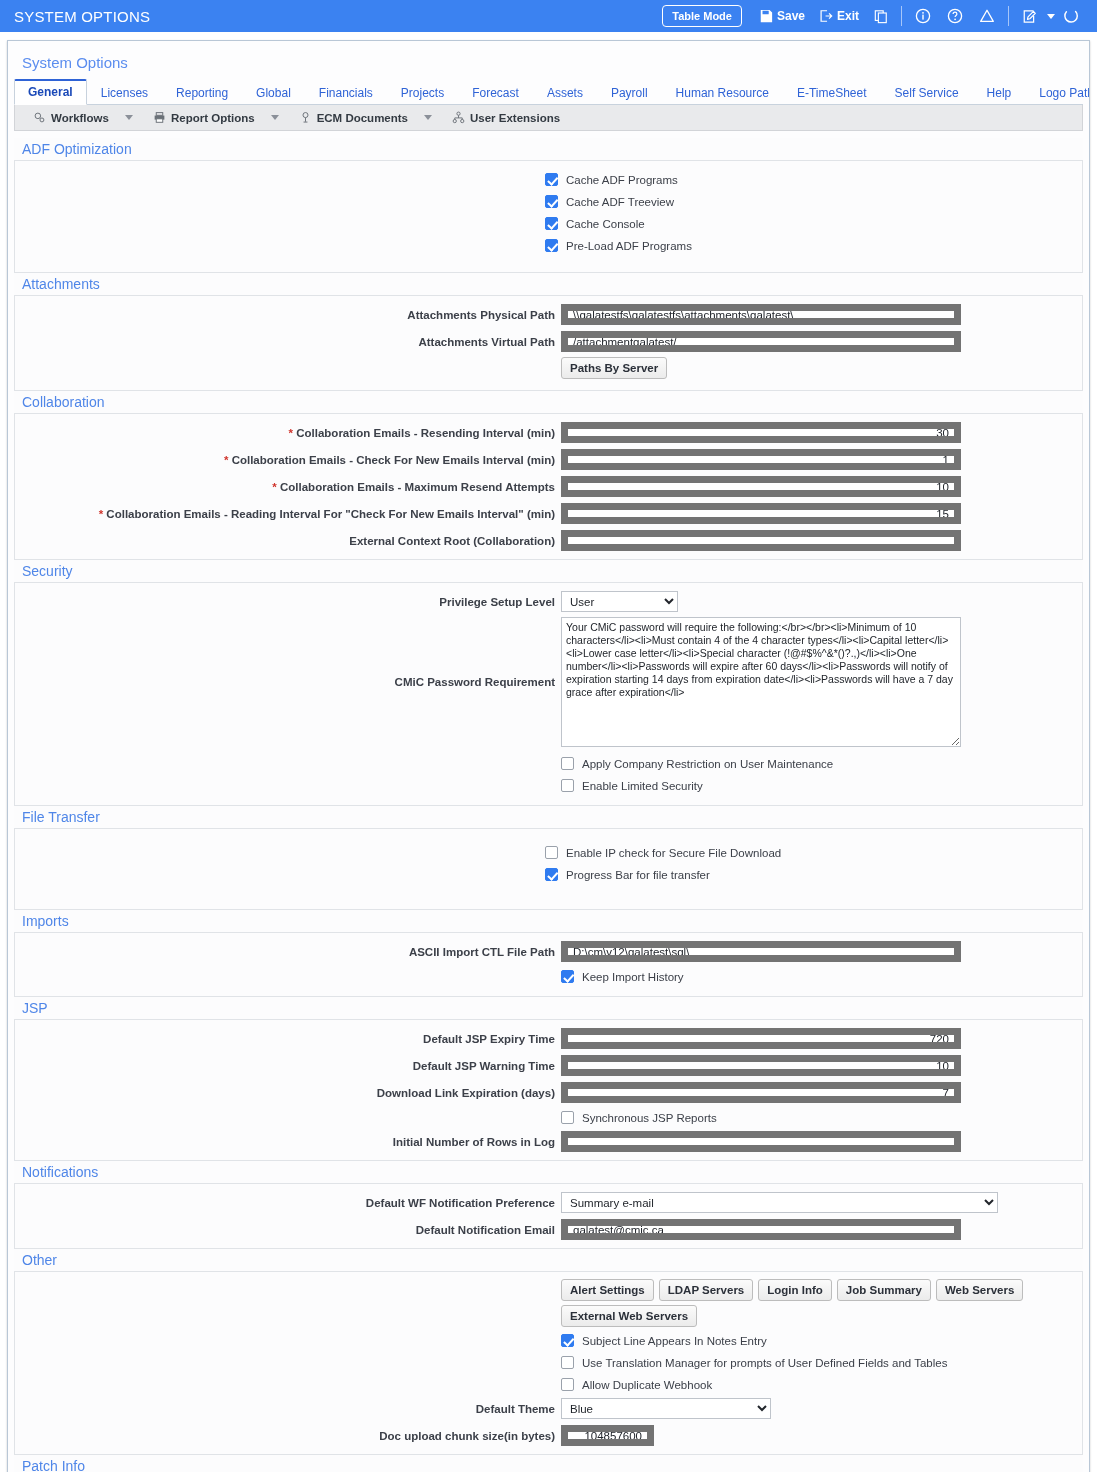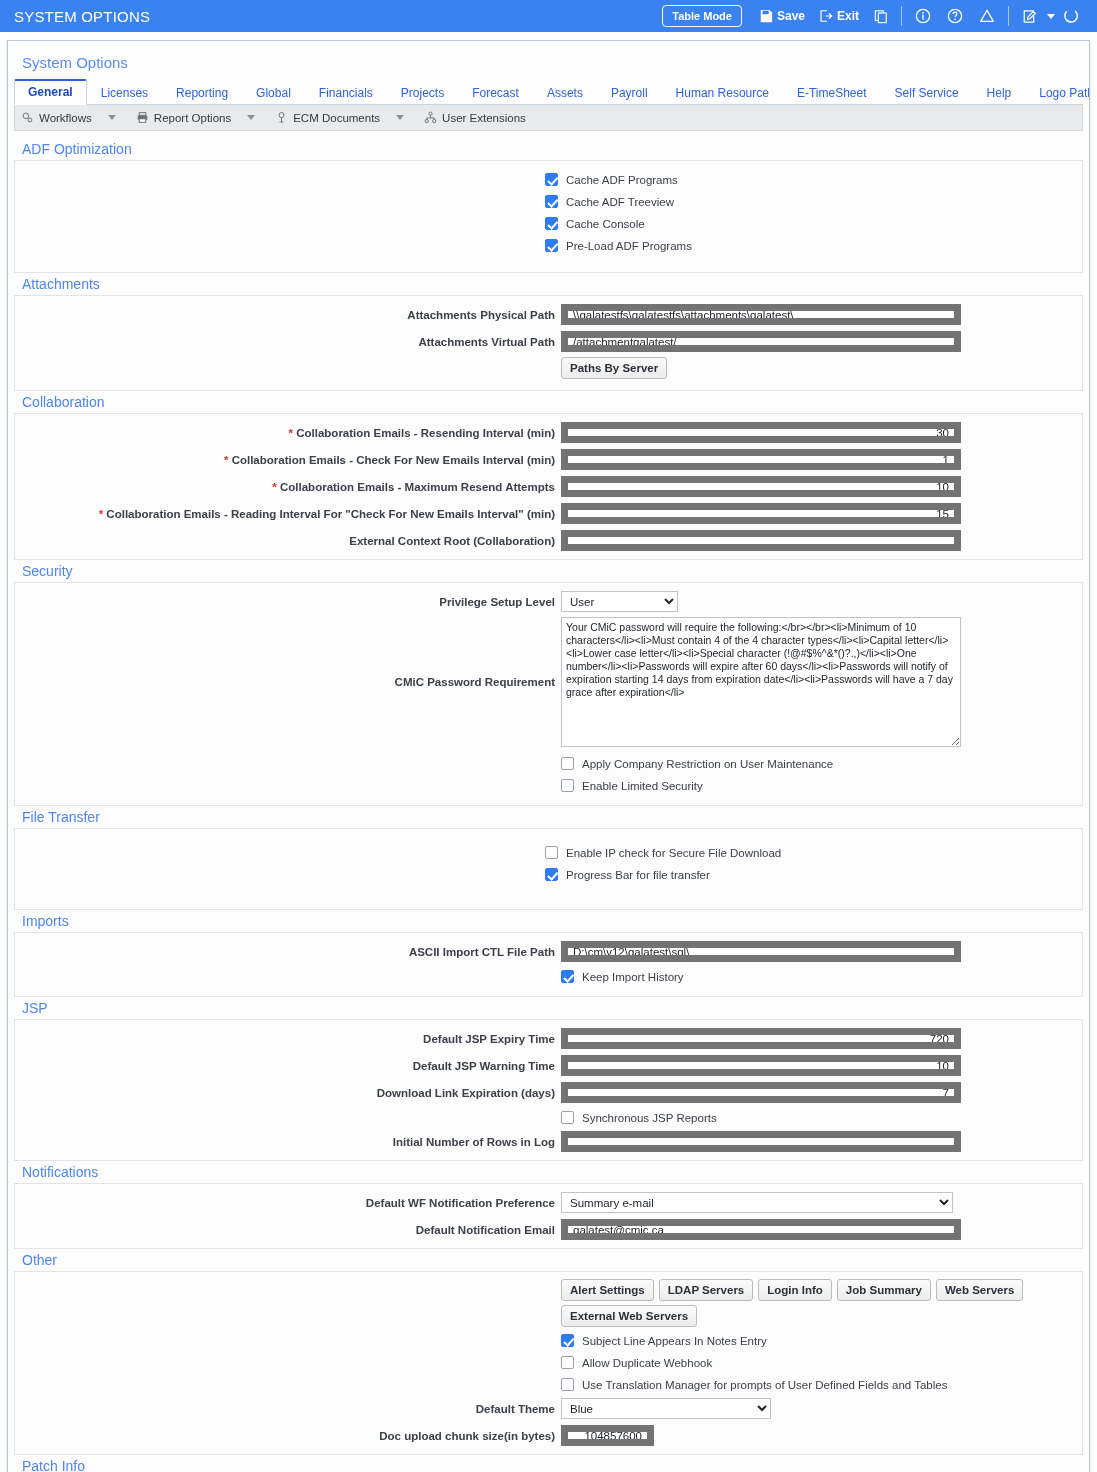--- a/index.html
+++ b/index.html
@@ -111,22 +111,23 @@
 
   
   #subtoolbar {
     margin: 0 6px;
     height: 26px;
     background: #e9eaec;
     border: 1px solid #d2d4d8;
     border-top: none;
     display: flex;
     align-items: center;
-    padding-left: 0;
+    padding-left: 12px;
     gap: 4px;
+    font-weight: bold;
   }
   .stb-item {
     display: flex; align-items: center;
     gap: 5px;
     font-size: 11.5px;
     color: #333a42;
     padding: 2px 6px;
     cursor: pointer;
     white-space: nowrap;
   }
@@ -231,21 +232,21 @@
   select.sel {
     height: 21px;
     border: 1px solid #bfc4cb;
     background: #fff;
     font-size: 11.5px;
     color: #22262c;
     font-family: "Liberation Sans", sans-serif;
     padding: 0 2px 0 4px;
   }
   select.sel.w115 { width: 117px; }
-  select.sel.w400 { width: 392px; }
+  select.sel.w400 { width: 437px; }
   select.sel.w210 { width: 210px; }
 
   textarea.ta {
     width: 400px;
     height: 130px;
     border: 1px solid #bfc4cb;
     font-size: 10.5px;
     line-height: 13px;
     color: #22262c;
     padding: 3px 4px;
@@ -577,25 +578,25 @@
       </div>
       <div class="btnrow">
         <button class="btn">External Web Servers</button>
       </div>
       <div class="cbrow" style="margin-top:4px;">
         <span class="cb on"></span>
         <span class="cblabel">Subject Line Appears In Notes Entry</span>
       </div>
       <div class="cbrow">
         <span class="cb"></span>
+        <span class="cblabel">Use Translation Manager for prompts of User Defined Fields and Tables</span>
+      </div>
+      <div class="cbrow">
+        <span class="cb"></span>
         <span class="cblabel">Allow Duplicate Webhook</span>
-      </div>
-      <div class="cbrow">
-        <span class="cb"></span>
-        <span class="cblabel">Use Translation Manager for prompts of User Defined Fields and Tables</span>
       </div>
       <div class="row">
         <div class="lbl">Default Theme</div>
         <select class="sel w210">
           <option>Blue</option>
         </select>
       </div>
       <div class="row">
         <div class="lbl">Doc upload chunk size(in bytes)</div>
         <input class="fld num" style="width: 93px;" value="104857600">

